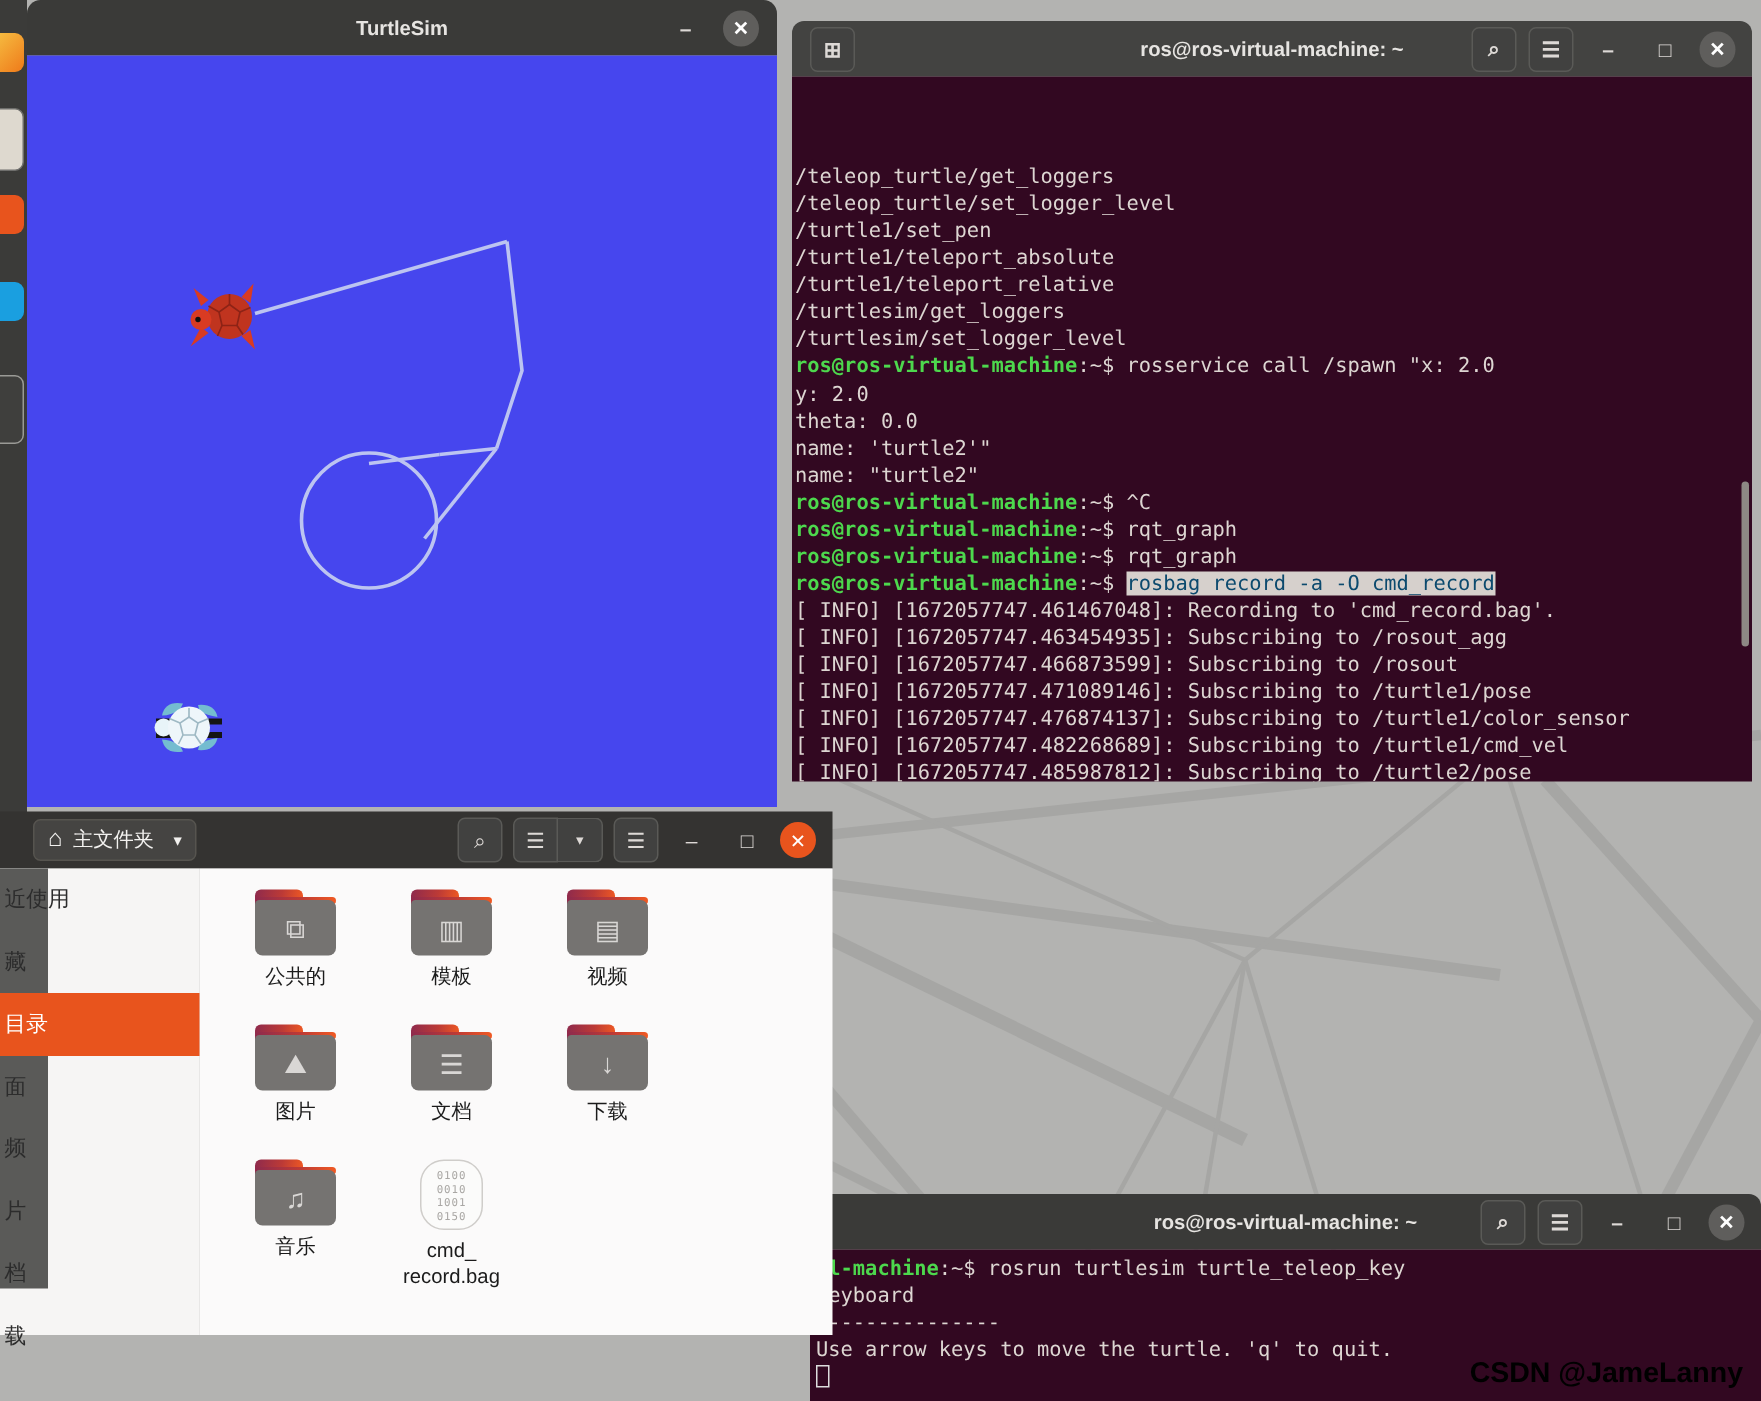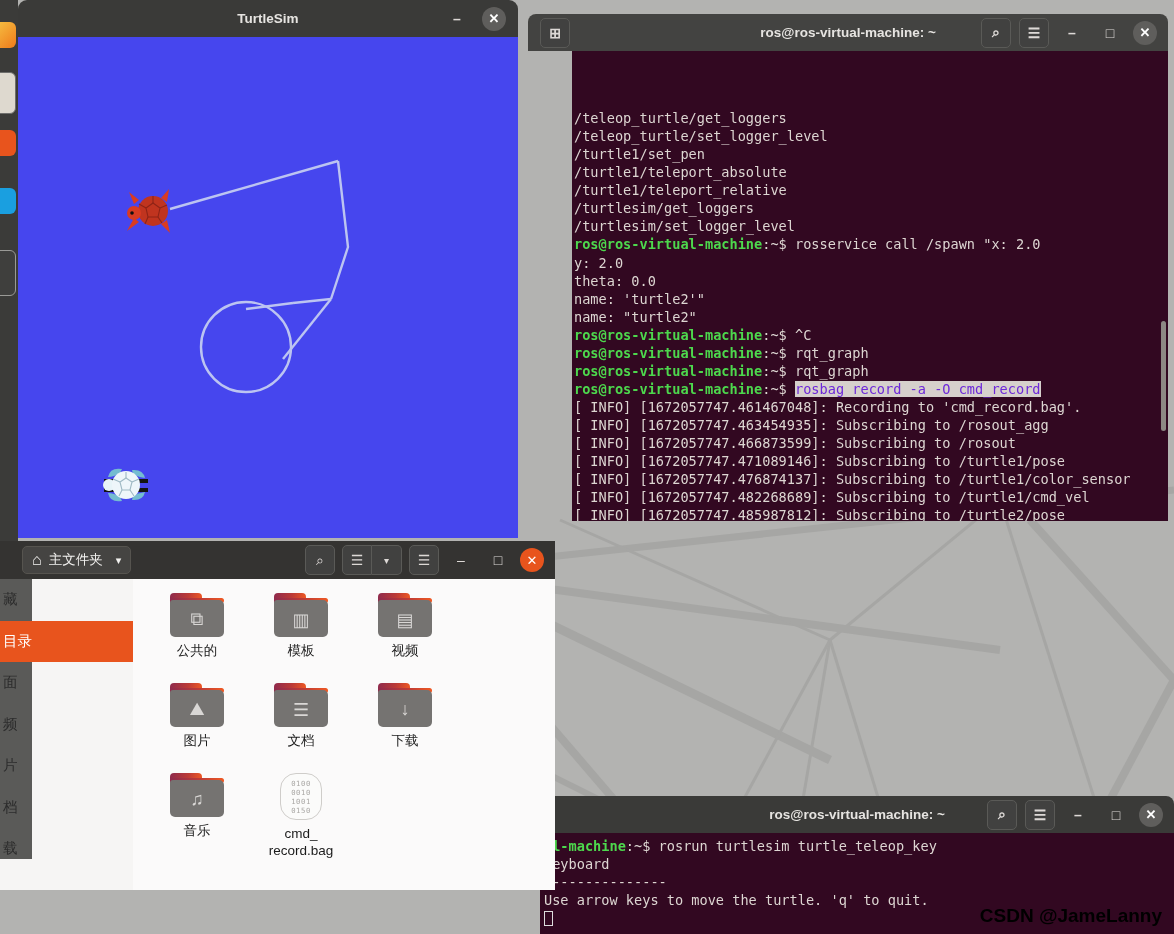--- a/index.html
+++ b/index.html
@@ -48,21 +48,21 @@
   
   #term1 { left:528px; top:14px; width:640px; height:507px; z-index:12; }
   #term1 .titlebar { border-radius:8px 8px 0 0; background:#434341; }
   .term-body {
     background:#320821; color:#ddd6d2;
     font-family:"DejaVu Sans Mono","Liberation Mono",monospace;
     font-size:13.6px; line-height:18.05px; padding:4px 0 4px 2px;
     white-space:pre; overflow:hidden; position:relative;
   }
   .grn { color:#4dd84d; font-weight:bold; }
-  .sel { background:#d6d0cc; color:#6d28d9; }
+  .sel { background:#d6d0cc; color:#0c4a6e; }
   .cursor-hollow { display:inline-block; width:9px; height:15px; border:1.5px solid #ddd; vertical-align:-3px; }
   .scrollbar { position:absolute; right:2px; width:5px; background:#8d8884; border-radius:3px; }
 
   
   #term2 { left:540px; top:796px; width:634px; height:138px; z-index:11; }
   #term2 .titlebar { border-radius:8px 8px 0 0; }
 
   
   #filemgr { left:0px; top:541px; width:555px; height:349px; z-index:20; }
   #fm-head { height:38px; background:#343331; display:flex; align-items:center; }
@@ -213,21 +213,21 @@
       <div class="tb-btn tb-box" style="margin-left:12px;">⊞</div>
       <div class="win-title">ros@ros-virtual-machine: ~</div>
       <div style="margin-left:auto;display:flex;align-items:center;gap:8px;padding-right:11px;z-index:2;">
         <div class="tb-btn tb-box">⌕</div>
         <div class="tb-btn tb-box">☰</div>
         <div class="tb-btn">–</div>
         <div class="tb-btn">□</div>
         <div class="close-round">✕</div>
       </div>
     </div>
-    <div class="term-body" id="term1-body" style="height:470px;margin-left:44px;">
+    <div class="term-body" id="term1-body" style="height:470px;">
       <div class="scrollbar" style="top:270px;height:110px;"></div>
     <div>/teleop_turtle/get_loggers</div><div>/teleop_turtle/set_logger_level</div><div>/turtle1/set_pen</div><div>/turtle1/teleport_absolute</div><div>/turtle1/teleport_relative</div><div>/turtlesim/get_loggers</div><div>/turtlesim/set_logger_level</div><div><span class="grn">ros@ros-virtual-machine</span>:~$ rosservice call /spawn "x: 2.0</div><div>y: 2.0</div><div>theta: 0.0</div><div>name: 'turtle2'"</div><div>name: "turtle2"</div><div><span class="grn">ros@ros-virtual-machine</span>:~$ ^C</div><div><span class="grn">ros@ros-virtual-machine</span>:~$ rqt_graph</div><div><span class="grn">ros@ros-virtual-machine</span>:~$ rqt_graph</div><div><span class="grn">ros@ros-virtual-machine</span>:~$ <span class="sel">rosbag record -a -O cmd_record</span></div><div>[ INFO] [1672057747.461467048]: Recording to 'cmd_record.bag'.</div><div>[ INFO] [1672057747.463454935]: Subscribing to /rosout_agg</div><div>[ INFO] [1672057747.466873599]: Subscribing to /rosout</div><div>[ INFO] [1672057747.471089146]: Subscribing to /turtle1/pose</div><div>[ INFO] [1672057747.476874137]: Subscribing to /turtle1/color_sensor</div><div>[ INFO] [1672057747.482268689]: Subscribing to /turtle1/cmd_vel</div><div>[ INFO] [1672057747.485987812]: Subscribing to /turtle2/pose</div></div>
   </div>
 
   <div class="win" id="term2">
     <div class="titlebar">
       <div class="win-title">ros@ros-virtual-machine: ~</div>
       <div style="margin-left:auto;display:flex;align-items:center;gap:8px;padding-right:11px;z-index:2;">
         <div class="tb-btn tb-box">⌕</div>
         <div class="tb-btn tb-box">☰</div>
@@ -256,20 +256,23 @@
         <div class="tb-btn">–</div>
         <div class="tb-btn">□</div>
         <div class="close-round close-orange">✕</div>
       </div>
     </div>
     <div id="fm-body">
       <div id="fm-side">
         <div id="fm-side-strip"></div>
         <div id="fm-side-list">
             <div class="side-item">
+              <span>近使用</span>
+            </div>
+            <div class="side-item">
               <span>藏</span>
             </div>
             <div class="side-item active">
               <span>目录</span>
             </div>
             <div class="side-item">
               <span>面</span>
             </div>
             <div class="side-item">
               <span>频</span>

